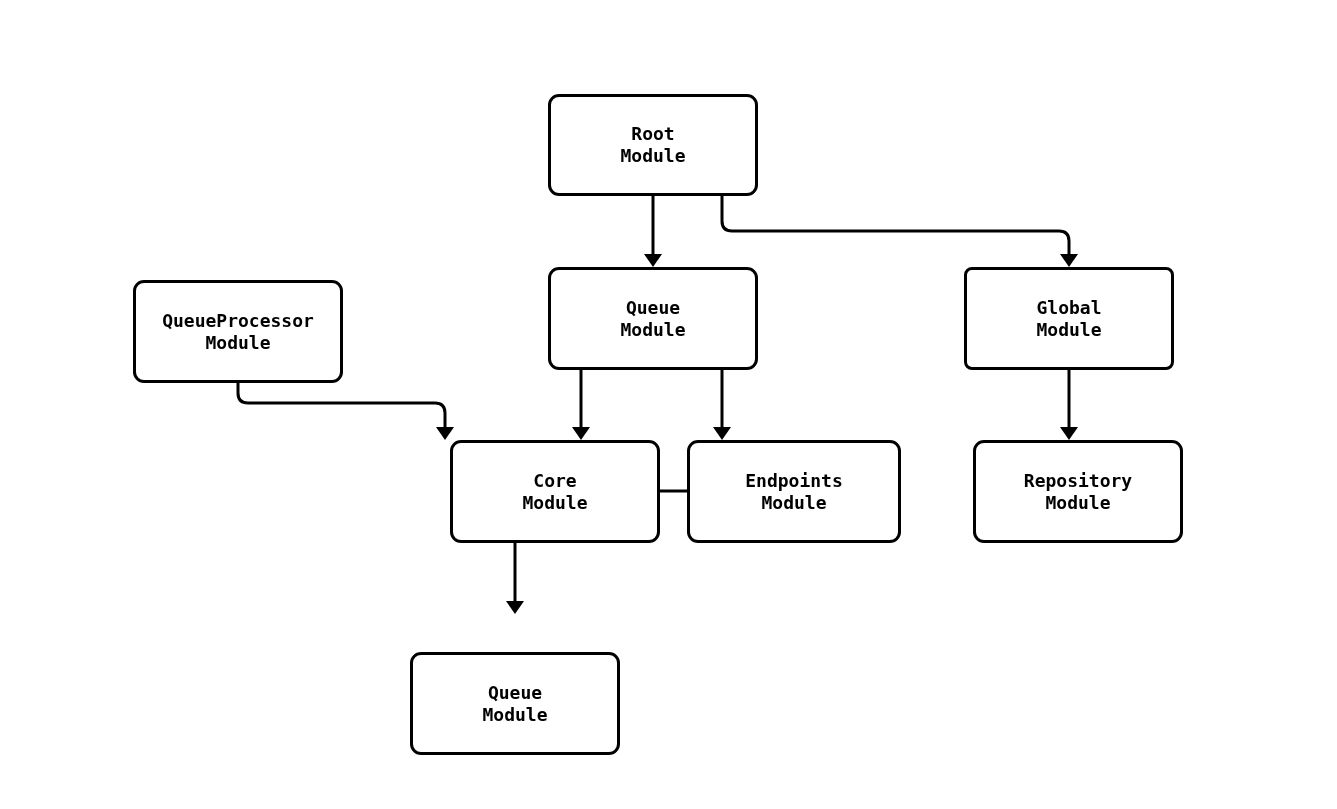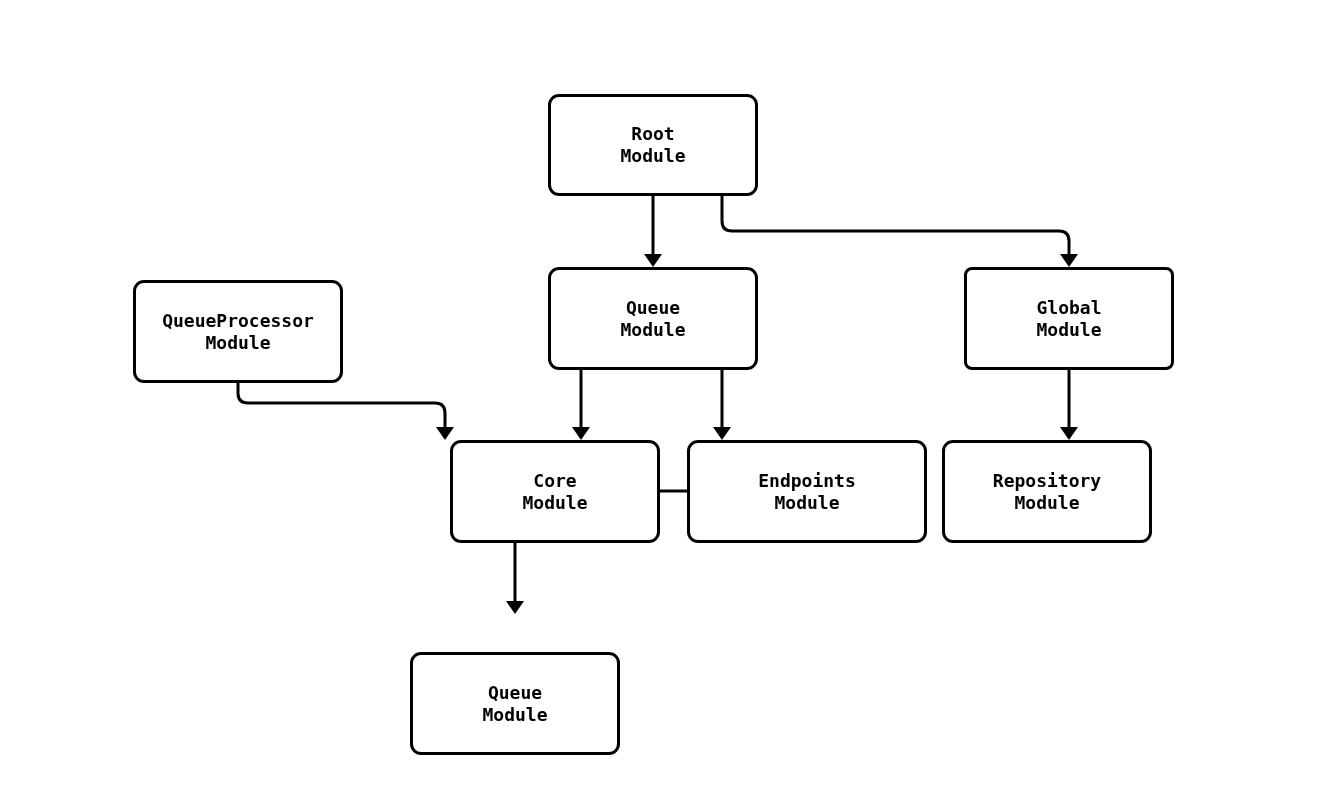--- a/index.html
+++ b/index.html
@@ -102,25 +102,25 @@
       <div class="node-label">Module</div>
     </div>
     <div class="node" style="left: 964px; top: 267px; width: 210px; height: 103px; border-color: rgb(0, 0, 0); background: rgb(255, 255, 255); border-radius: 8px;">
       <div class="node-label">Global</div>
       <div class="node-label">Module</div>
     </div>
     <div class="node" style="left: 410px; top: 440px; width: 210px; height: 103px; border-color: rgb(0, 0, 0); background: rgb(255, 255, 255); margin-left: 40px;">
       <div class="node-label">Core</div>
       <div class="node-label">Module</div>
     </div>
-    <div class="node" style="left: 687px; top: 440px; width: 240px; height: 103px; border-color: rgb(0, 0, 0); background: rgb(255, 255, 255);">
+    <div class="node" style="left: 687px; top: 440px; width: 214px; height: 103px; border-color: rgb(0, 0, 0); background: rgb(255, 255, 255);">
       <div class="node-label">Endpoints</div>
       <div class="node-label">Module</div>
     </div>
-    <div class="node" style="left: 942px; top: 440px; width: 210px; height: 103px; border-color: rgb(0, 0, 0); background: rgb(255, 255, 255);">
+    <div class="node" style="left: 973px; top: 440px; width: 210px; height: 103px; border-color: rgb(0, 0, 0); background: rgb(255, 255, 255);">
       <div class="node-label">Repository</div>
       <div class="node-label">Module</div>
     </div>
     <div class="node" style="left: 410px; top: 614px; width: 210px; height: 103px; border-color: rgb(0, 0, 0); background: rgb(255, 255, 255); margin-top: 38px;">
       <div class="node-label">Queue</div>
       <div class="node-label">Module</div>
     </div>
   </div>
 
 </body></html>

